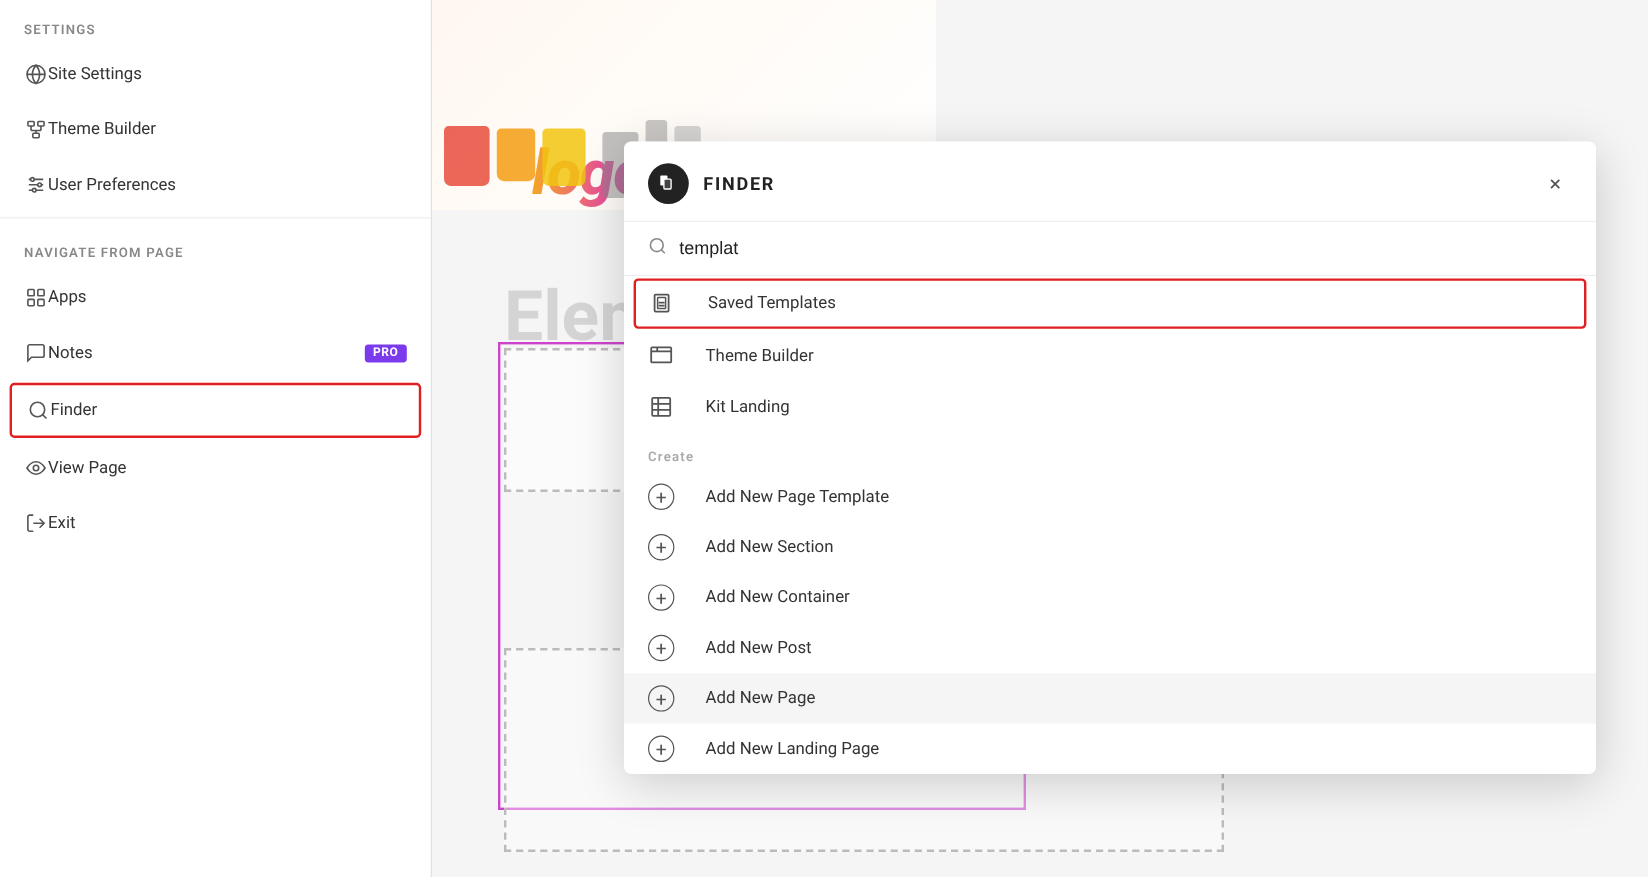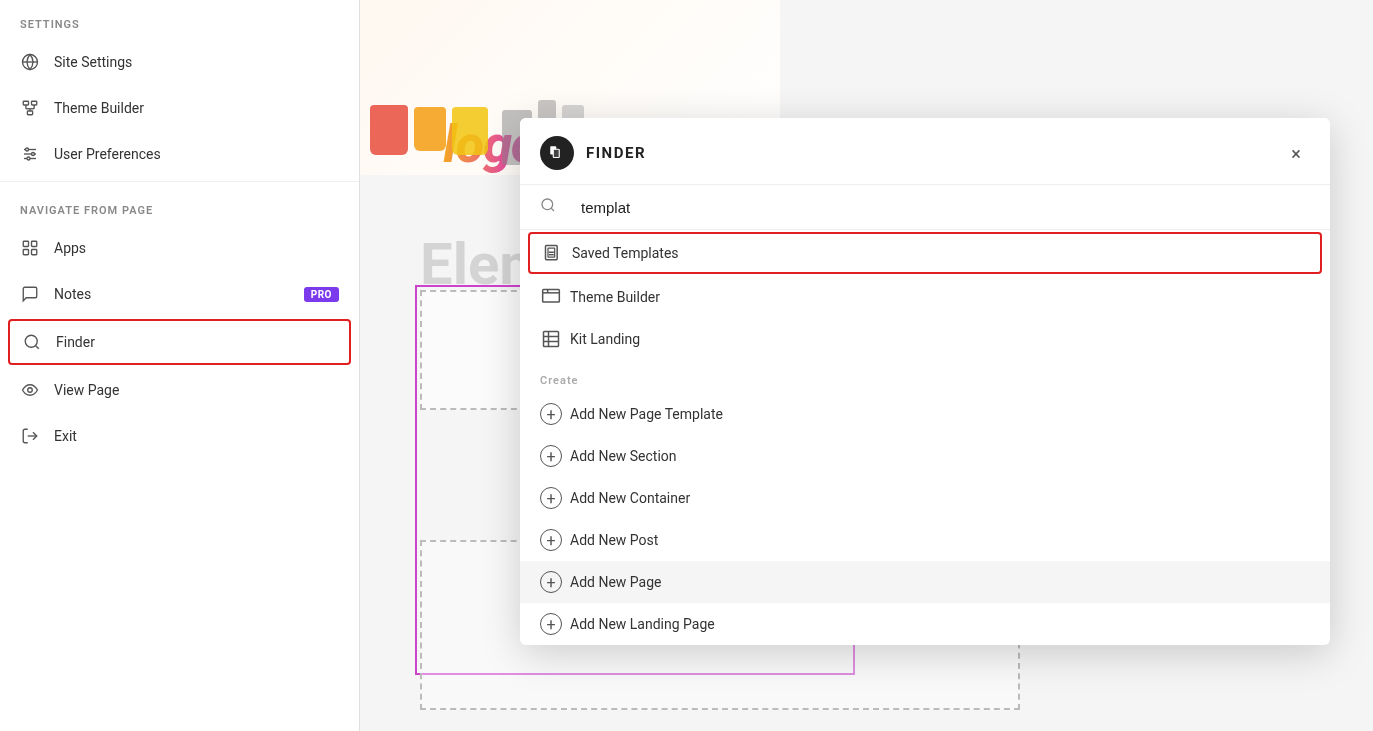--- a/index.html
+++ b/index.html
@@ -26,21 +26,20 @@
     .sidebar-section-label {
       font-size: 11px;
       font-weight: 600;
       color: #888;
       letter-spacing: 1px;
       padding: 18px 20px 8px 20px;
     }
     .sidebar-item {
       display: flex;
       align-items: center;
-      gap: 14px;
       padding: 13px 20px;
       cursor: pointer;
       font-size: 14px;
       color: #333;
       border-radius: 0;
       position: relative;
       border: none;
       background: none;
     }
     .sidebar-item.active-red {
@@ -224,21 +223,21 @@
       cursor: pointer;
       color: #555;
       font-size: 18px;
       border-radius: 50%;
     }
 
     
     .finder-search {
       display: flex;
       align-items: center;
-      gap: 25px;
+      gap: 10px;
       padding: 12px 20px;
       border-bottom: 1px solid #eee;
     }
     .finder-search-icon {
       color: #888;
       font-size: 16px;
     }
     .finder-search input {
       border: none;
       outline: none;
@@ -258,21 +257,21 @@
       font-size: 11px;
       font-weight: 600;
       color: #aaa;
       letter-spacing: 1px;
       padding: 14px 20px 6px 20px;
       text-transform: none;
     }
     .finder-item {
       display: flex;
       align-items: center;
-      gap: 8px;
+      gap: 26px;
       padding: 10px 20px;
       cursor: pointer;
       font-size: 14px;
       color: #333;
     }
     .finder-item.highlighted-red {
       border: 2px solid #e02020;
       margin: 2px 8px;
       border-radius: 4px;
       padding: 8px 12px;

